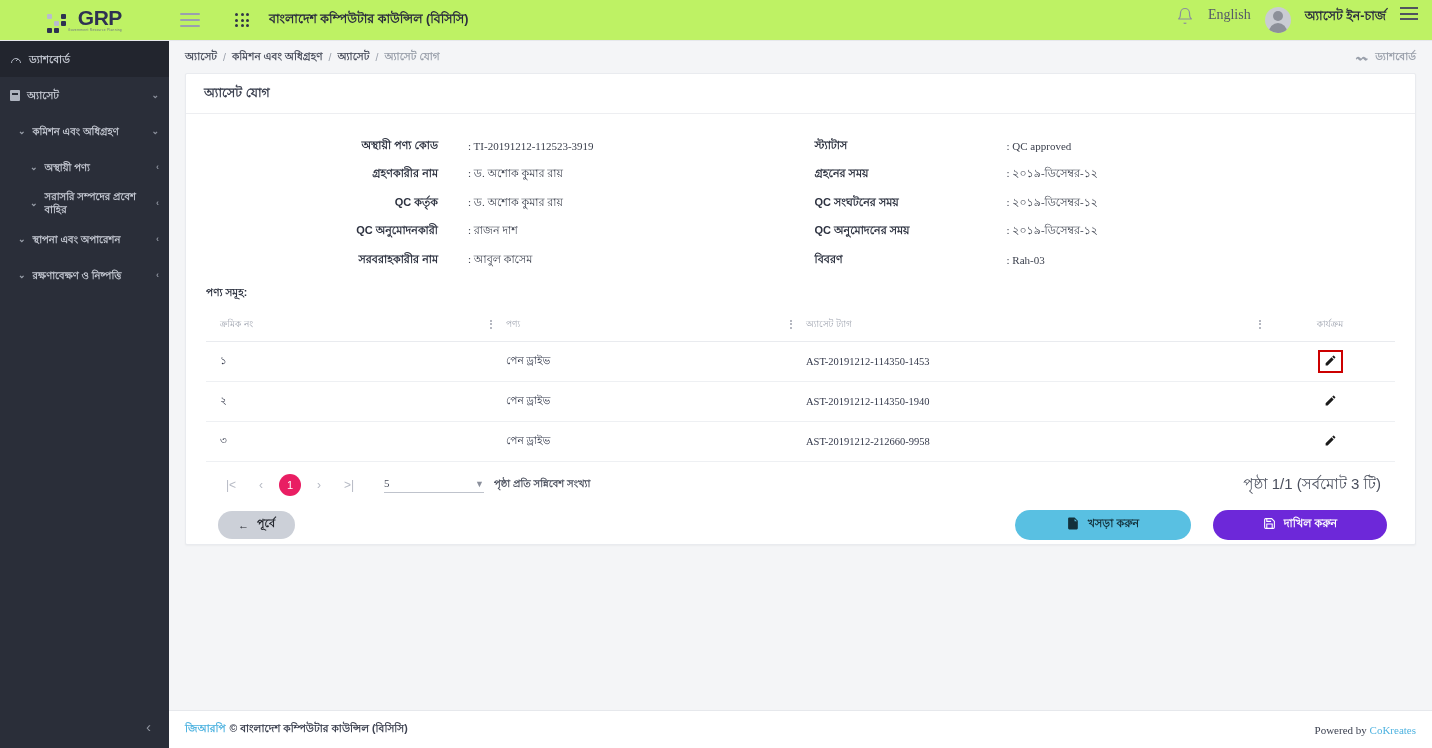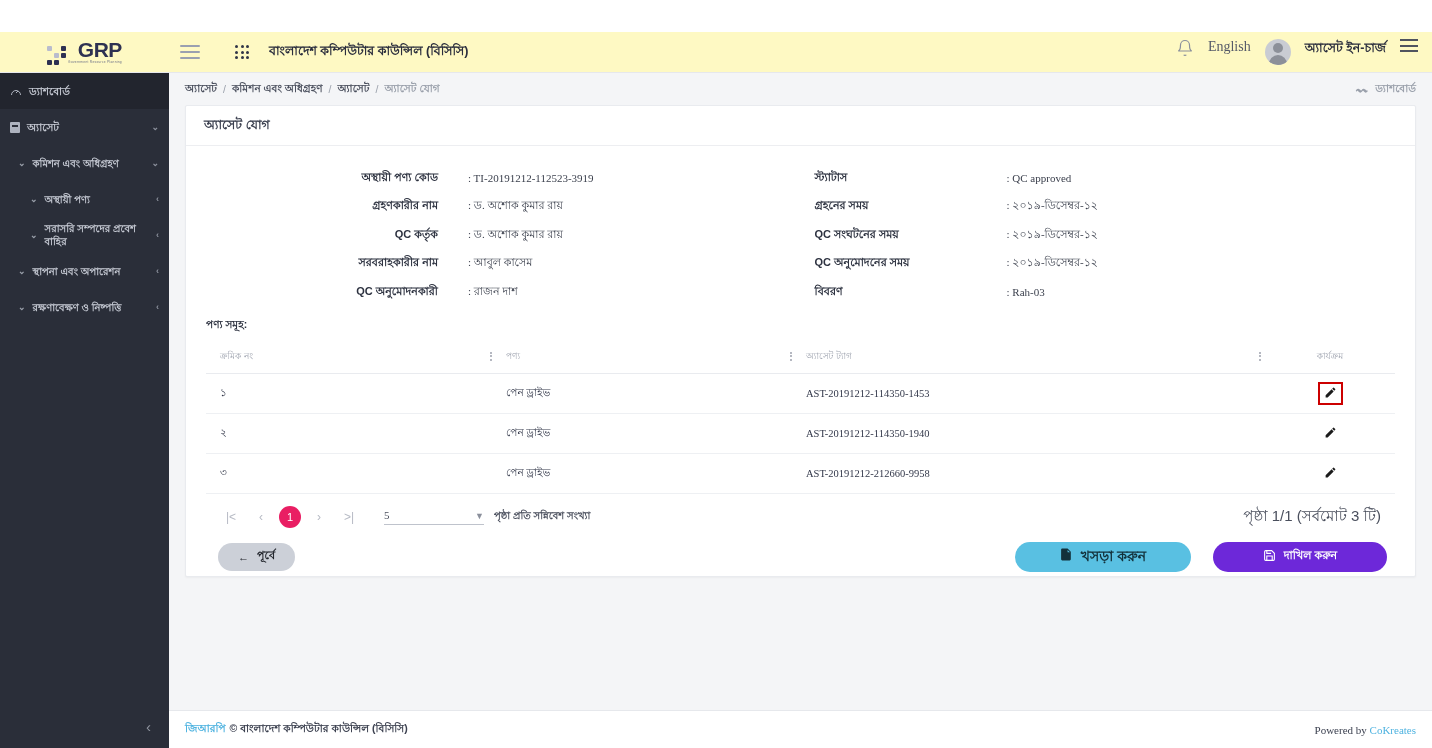--- a/index.html
+++ b/index.html
@@ -6,24 +6,23 @@
   html, body {
     width: 1432px; height: 748px;
     font-family: "Liberation Sans", sans-serif;
     background: #ffffff;
     overflow: hidden;
   }
   .app { position: relative; width: 1432px; height: 748px; display: flex; flex-direction: column; }
 
   
   .topbar {
-    height: 41px; min-height: 41px; background: #fef9c3;
+    height: 41px; min-height: 41px; background: #bef264;
     display: flex; align-items: center;
     border-bottom: 1px solid #e6e8ec;
-    margin-top: 32px;
   }
   .brand-zone {
     width: 169px; min-width: 169px; height: 41px;
     display: flex; align-items: center; justify-content: center;
   }
   .logo { display: flex; align-items: flex-end; gap: 2px; }
   .logo-squares { display: grid; grid-template-columns: repeat(3, 5px); grid-template-rows: repeat(3, 5px); gap: 2px; }
   .logo-squares i { display: block; width: 5px; height: 5px; background: #2e3152; border-radius: 1px; }
   .logo-squares i.dim { background: #b9bccd; }
   .logo-squares i.off { background: transparent; }
@@ -172,21 +171,21 @@
   .pg-right { margin-left: auto; font-size: 15px; color: #4a4f5d; padding-right: 8px; font-weight: normal; }
 
   
   .btnrow { display: flex; align-items: center; padding: 12px 8px 0 12px; }
   .btn {
     border: none; border-radius: 22px; cursor: pointer;
     display: inline-flex; align-items: center; justify-content: center; gap: 8px;
     font-family: "Liberation Sans", sans-serif; font-weight: bold;
   }
   .btn-prev { background: #ccd0d8; color: #22252c; height: 28px; padding: 0 20px; font-size: 11px; }
-  .btn-draft { background: #59c0e2; color: #13313b; height: 30px; width: 176px; font-size: 14px; }
+  .btn-draft { background: #59c0e2; color: #13313b; height: 30px; width: 176px; font-size: 11px; }
   .btn-submit { background: #6d28d9; color: #ffffff; height: 30px; width: 174px; font-size: 11px; margin-left: 22px; }
   .btn-right { margin-left: auto; display: flex; align-items: center; }
 
   
   .footer {
     height: 38px; min-height: 38px; background: #ffffff;
     border-top: 1px solid #e6e8ec; display: flex; align-items: center;
     padding: 0 16px; font-size: 10.5px; color: #3c4150; font-weight: bold;
   }
   .footer .brandlink { color: #4fb3e0; }
@@ -340,26 +339,26 @@
                 </div>
                 <div class="drow">
                   <div class="dlabel">গ্রহণকারীর নাম</div>
                   <div class="dval">: ড. অশোক কুমার রায়</div>
                 </div>
                 <div class="drow">
                   <div class="dlabel">QC কর্তৃক</div>
                   <div class="dval">: ড. অশোক কুমার রায়</div>
                 </div>
                 <div class="drow">
+                  <div class="dlabel">QC অনুমোদনকারী</div>
+                  <div class="dval">: রাজন দাশ</div>
+                </div>
+                <div class="drow">
                   <div class="dlabel">সরবরাহকারীর নাম</div>
                   <div class="dval">: আবুল কাসেম</div>
-                </div>
-                <div class="drow">
-                  <div class="dlabel">QC অনুমোদনকারী</div>
-                  <div class="dval">: রাজন দাশ</div>
                 </div>
               </div>
 
               <div class="col-right">
                 <div class="drow">
                   <div class="dlabel">স্ট্যাটাস</div>
                   <div class="dval">: QC approved</div>
                 </div>
                 <div class="drow">
                   <div class="dlabel">গ্রহনের সময়</div>

